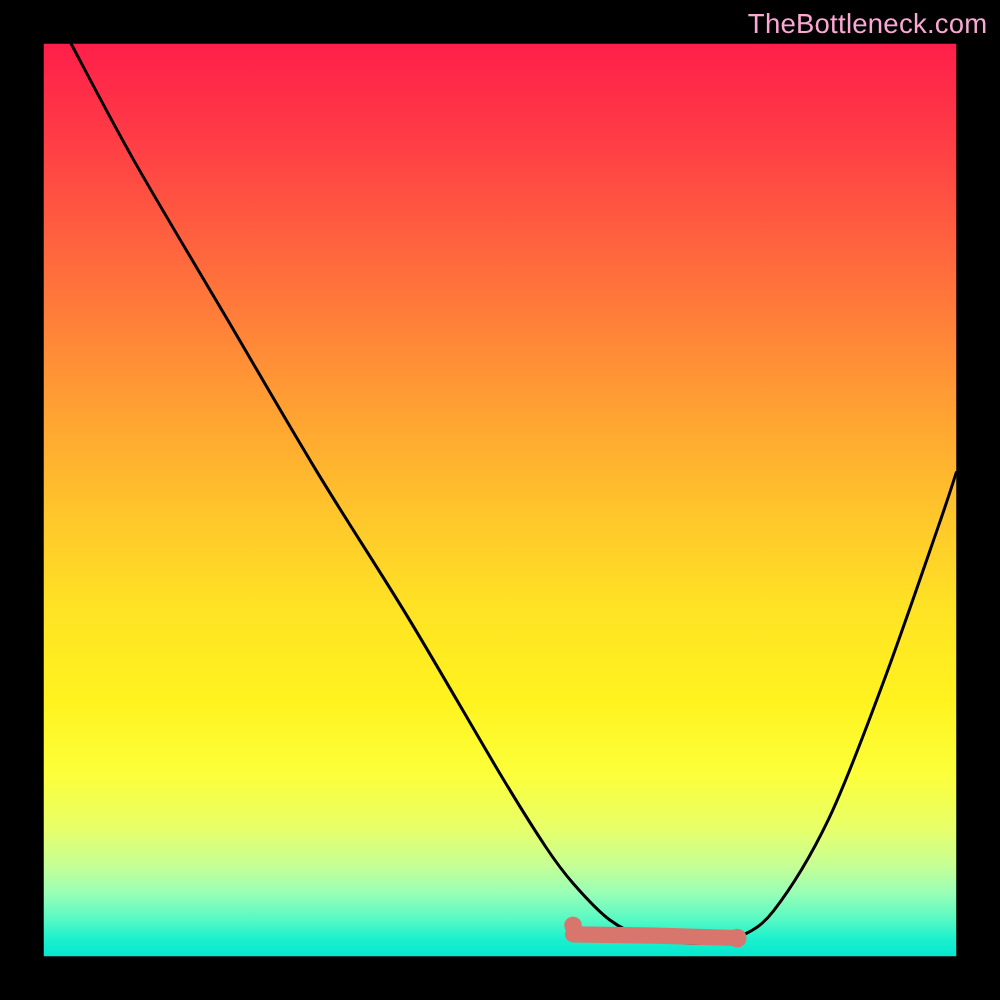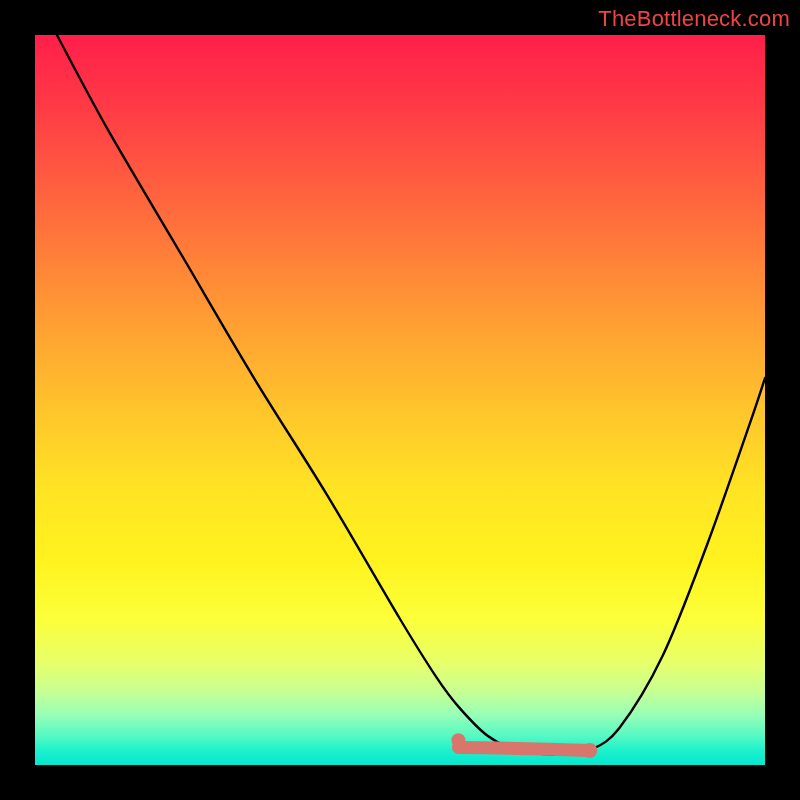--- a/index.html
+++ b/index.html
@@ -7,21 +7,21 @@
   .stage {
     position: relative;
     width: 800px;
     height: 800px;
     background: #000;
   }
   .watermark {
     position: absolute;
     top: 6px;
     right: 10px;
-    color: #ef4444;
+    color: #f9a8d4;
     font-family: Arial, Helvetica, sans-serif;
     font-size: 22px;
     font-weight: 500;
     letter-spacing: 0.2px;
     z-index: 10;
     text-align: center;
   }
   .plot {
     position: absolute;
     left: 35px;

